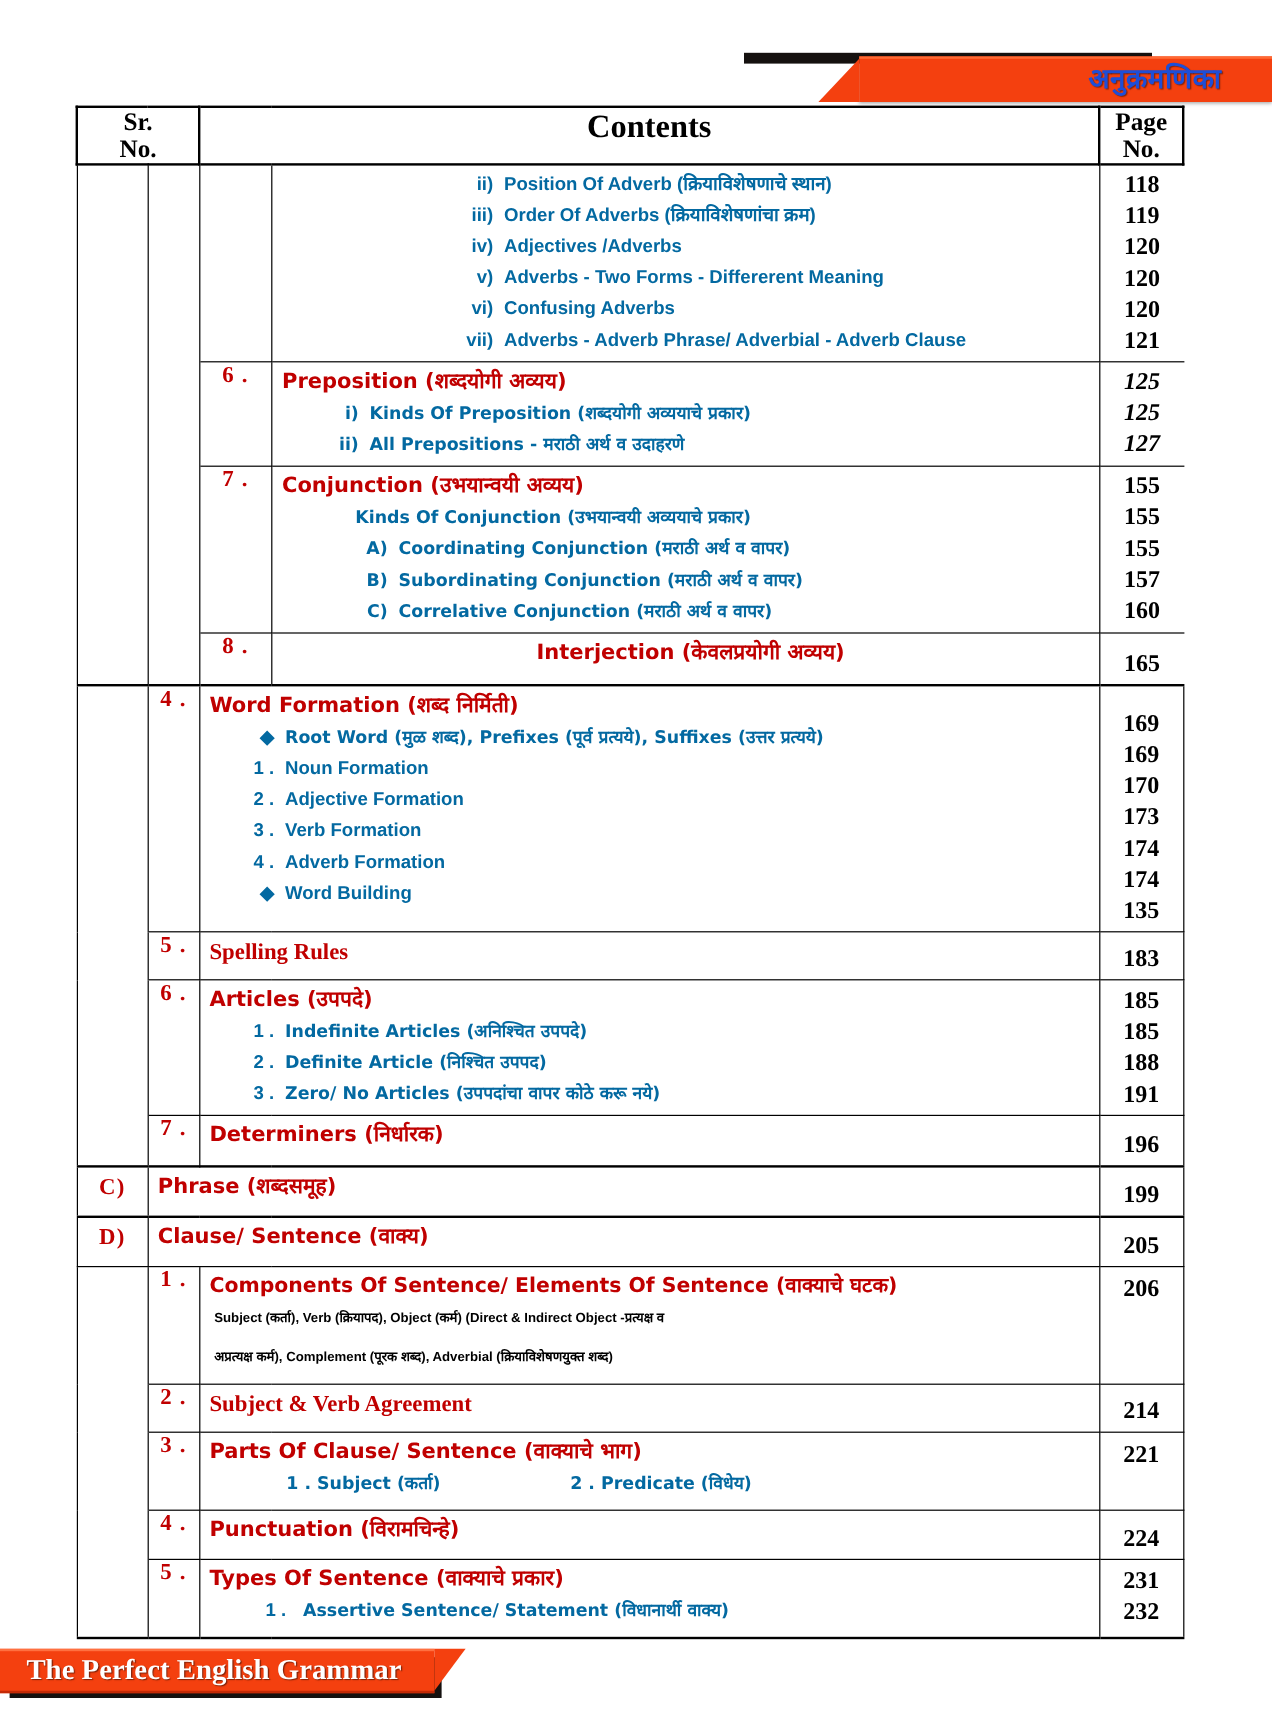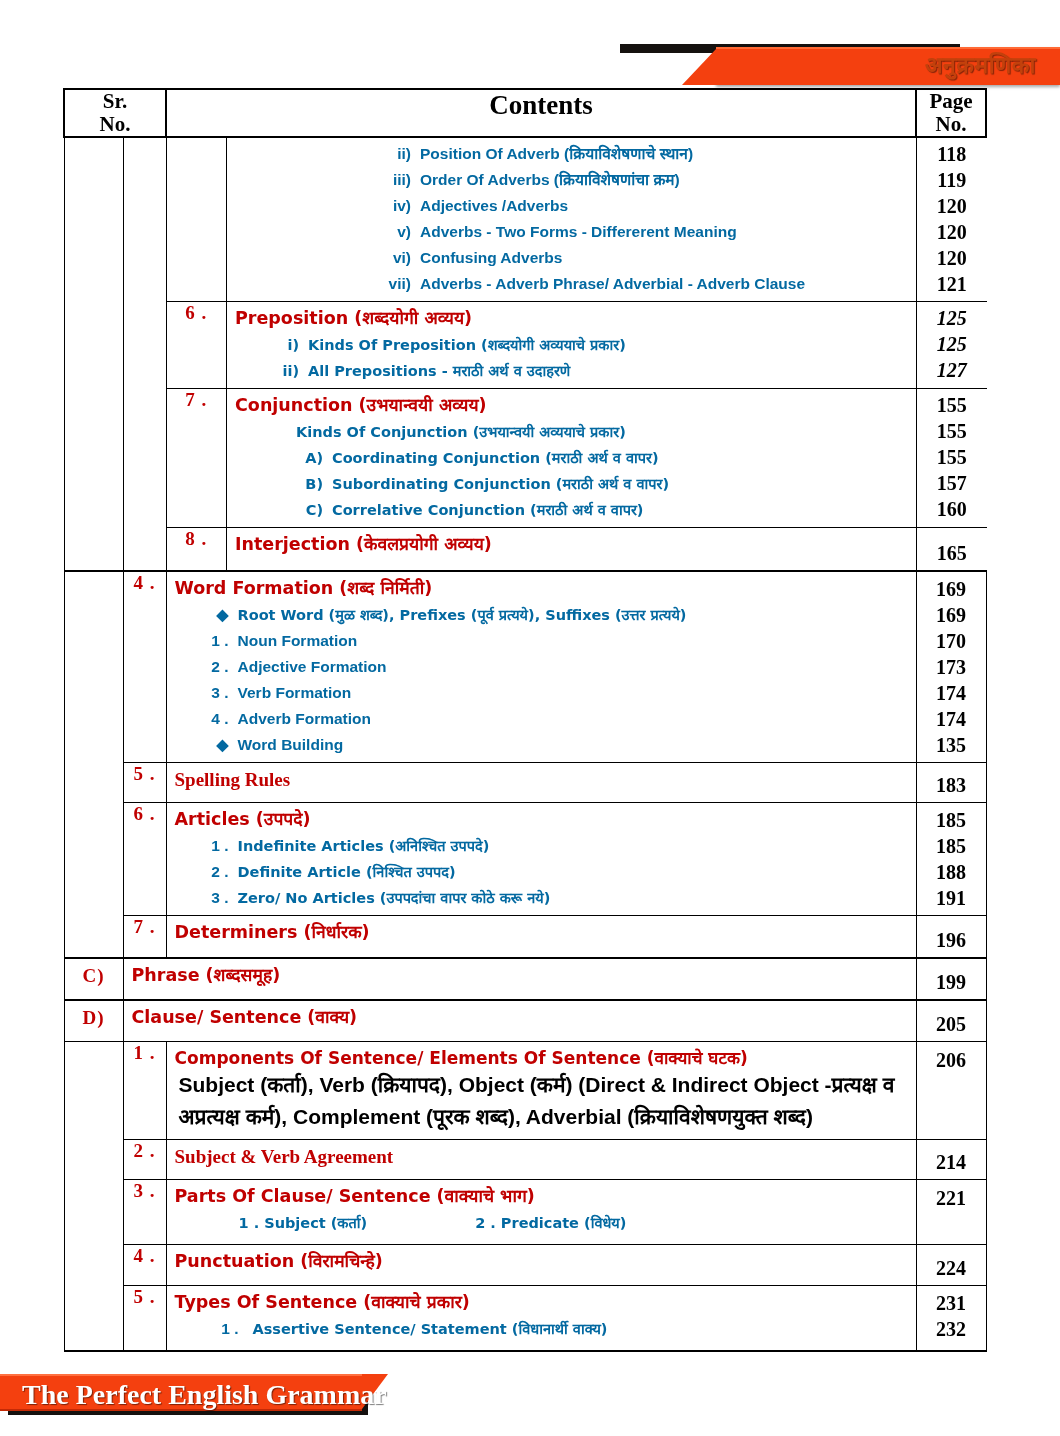--- a/index.html
+++ b/index.html
@@ -24,23 +24,23 @@
     background:#f4400f;
     border-top:2px solid #ff6a35;
     box-shadow:0 2px 3px rgba(0,0,0,.35);
   }
   .hdr-orange:before{
     content:"";position:absolute;left:-34px;top:0;width:0;height:0;
     border-right:34px solid #f4400f;
     border-top:36px solid transparent;
   }
   .hdr-title{
-    position:absolute;right:24px;top:48px;
+    position:absolute;right:42px;top:48px;
     font-family:"DejaVu Sans", sans-serif;
-    font-size:23px;font-weight:bold;color:#c2410c;
+    font-size:23px;font-weight:bold;color:#1d4ed8;
     letter-spacing:.5px;
     text-shadow:1px 1px 1px rgba(0,0,0,.45);
     white-space:nowrap;
   }
 
   
   .ftr-black{
     position:absolute;left:8px;top:1381px;width:360px;height:34px;
     background:#15110f;
   }
@@ -51,21 +51,21 @@
     border-bottom:2px solid #c42a06;
   }
   .ftr-orange:after{
     content:"";position:absolute;right:-26px;top:-2px;width:0;height:0;
     border-left:26px solid #f4400f;
     border-bottom:35px solid transparent;
   }
   .ftr-title{
     position:absolute;left:22px;top:1379px;
     font-family:"Liberation Serif", serif;
-    font-size:28px;font-weight:bold;color:#ffffff;
+    font-size:24px;font-weight:bold;color:#ffffff;
     text-shadow:1px 1px 1px rgba(0,0,0,.5);
     white-space:nowrap;z-index:3;
   }
 
   
   .toc{
     position:absolute;left:63px;top:88px;
     width:922px;
     border-collapse:collapse;
     table-layout:fixed;
@@ -144,21 +144,21 @@
   }
   .dev{font-family:"DejaVu Sans", sans-serif;font-size:14.5px;}
   .devred{font-family:"DejaVu Sans", sans-serif;font-size:17.5px;}
   .nb{border:none !important;}
   .nbt{border-top:none !important;}
   .nbb{border-bottom:none !important;}
   .thickb{border-bottom:2.5px solid #000 !important;}
   .thickt{border-top:2.5px solid #000 !important;}
   .wrapline{
     font-family:"Liberation Sans", sans-serif;
-    font-weight:bold;font-size:21px;line-height:28px;color:#000;
+    font-weight:bold;font-size:11px;line-height:28px;color:#000;
     padding:0 8px 4px 12px;
   }
 </style>
 </head>
 <body>
 
 <div class="header-band">
   <div class="hdr-black"></div>
   <div class="hdr-orange"></div>
   <div class="hdr-title">अनुक्रमणिका</div>
@@ -293,21 +293,21 @@
               <div>155</div>
               <div>155</div>
               <div>157</div>
               <div>160</div>
             </div>
           </td>
         </tr>
 
         <tr>
           <td class="numcell" style="border:1.5px solid #000;border-left:none;border-bottom:none;">8 .</td>
-          <td style="border:1.5px solid #000;border-left:none;border-bottom:none;">
+          <td style="border:1.5px solid #000;border-left:none;border-bottom:none;text-align:center;">
             <div class="blk">
               <div class="redhead devred" style="padding-left:8px">Interjection (केवलप्रयोगी अव्यय)</div>
             </div>
           </td>
           <td class="pg" style="border:1.5px solid #000;border-right:none;border-bottom:none;text-align:center;">
             <div class="blk" style="padding-top:12px">
               <div>165</div>
             </div>
           </td>
         </tr>
@@ -342,21 +342,21 @@
           <span class="marker" style="width:62px">4 .</span>
           <span class="txt">Adverb Formation</span>
         </div>
         <div class="row-line">
           <span class="marker" style="width:62px">◆</span>
           <span class="txt">Word Building</span>
         </div>
       </div>
     </td>
     <td class="pg thickt">
-      <div class="blk" style="padding-top:4px">
+      <div class="blk" style="padding-top:18px">
         <div>169</div>
         <div>169</div>
         <div>170</div>
         <div>173</div>
         <div>174</div>
         <div>174</div>
         <div>135</div>
       </div>
     </td>
   </tr>

